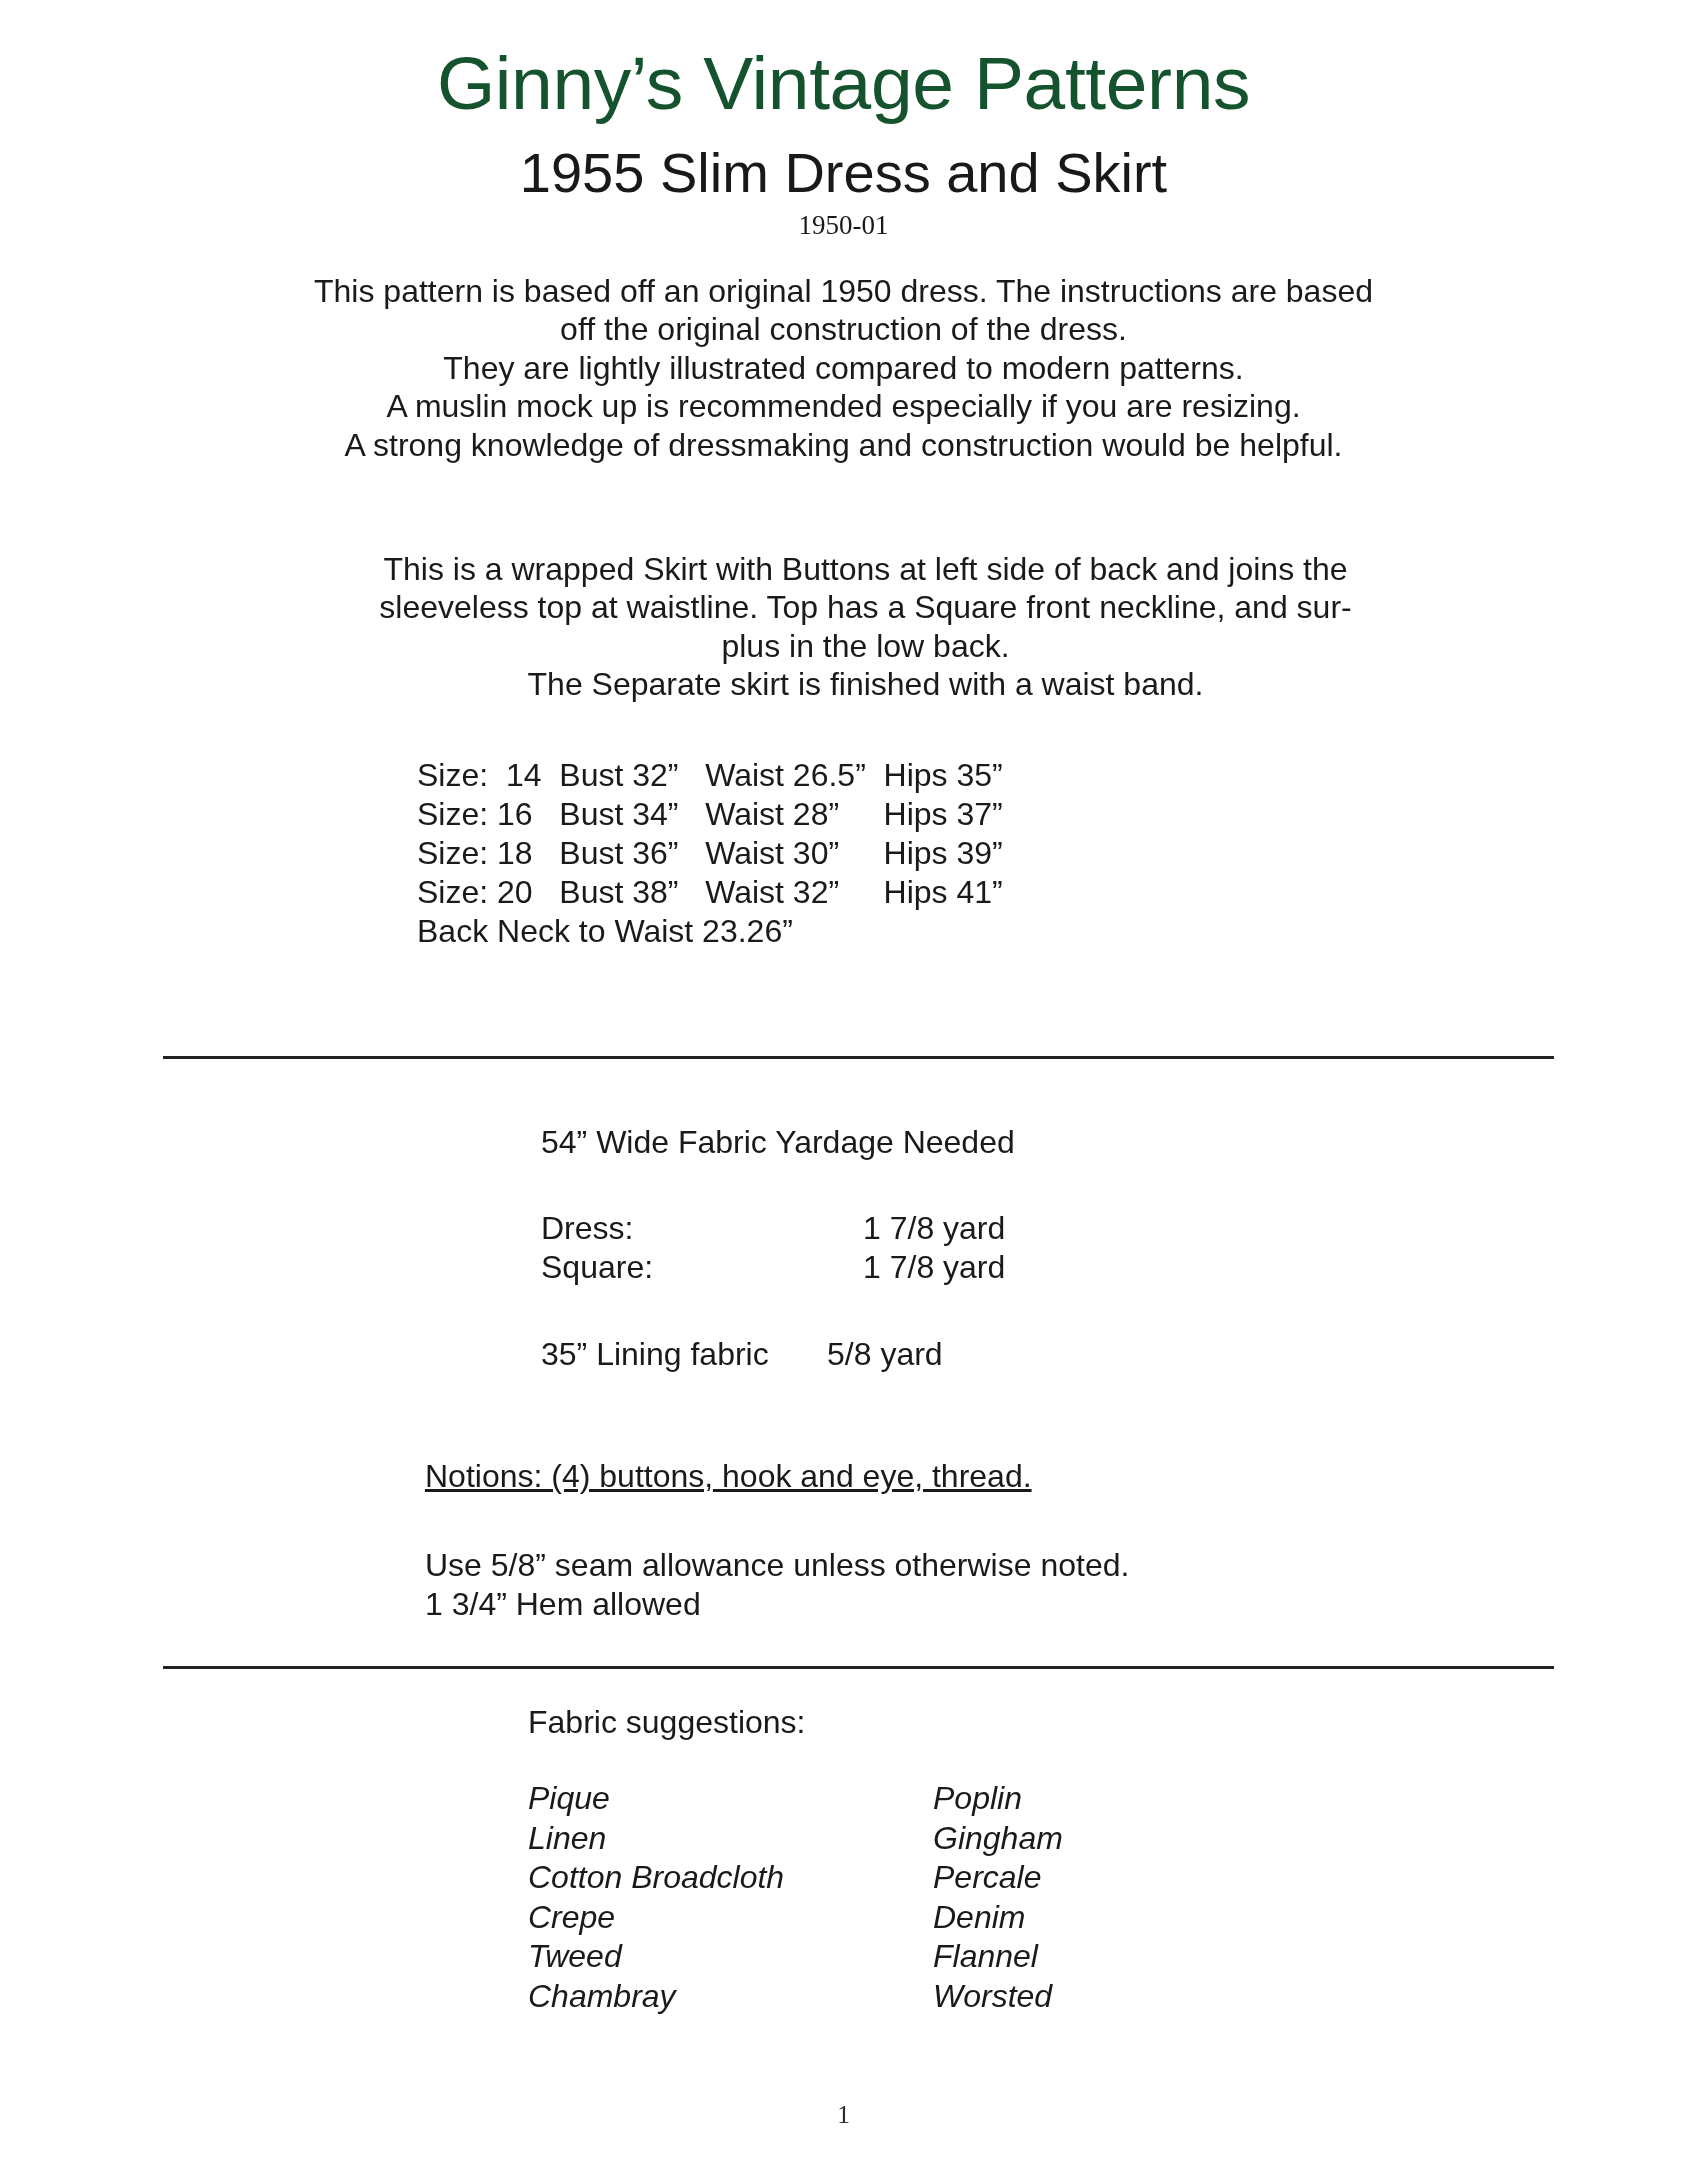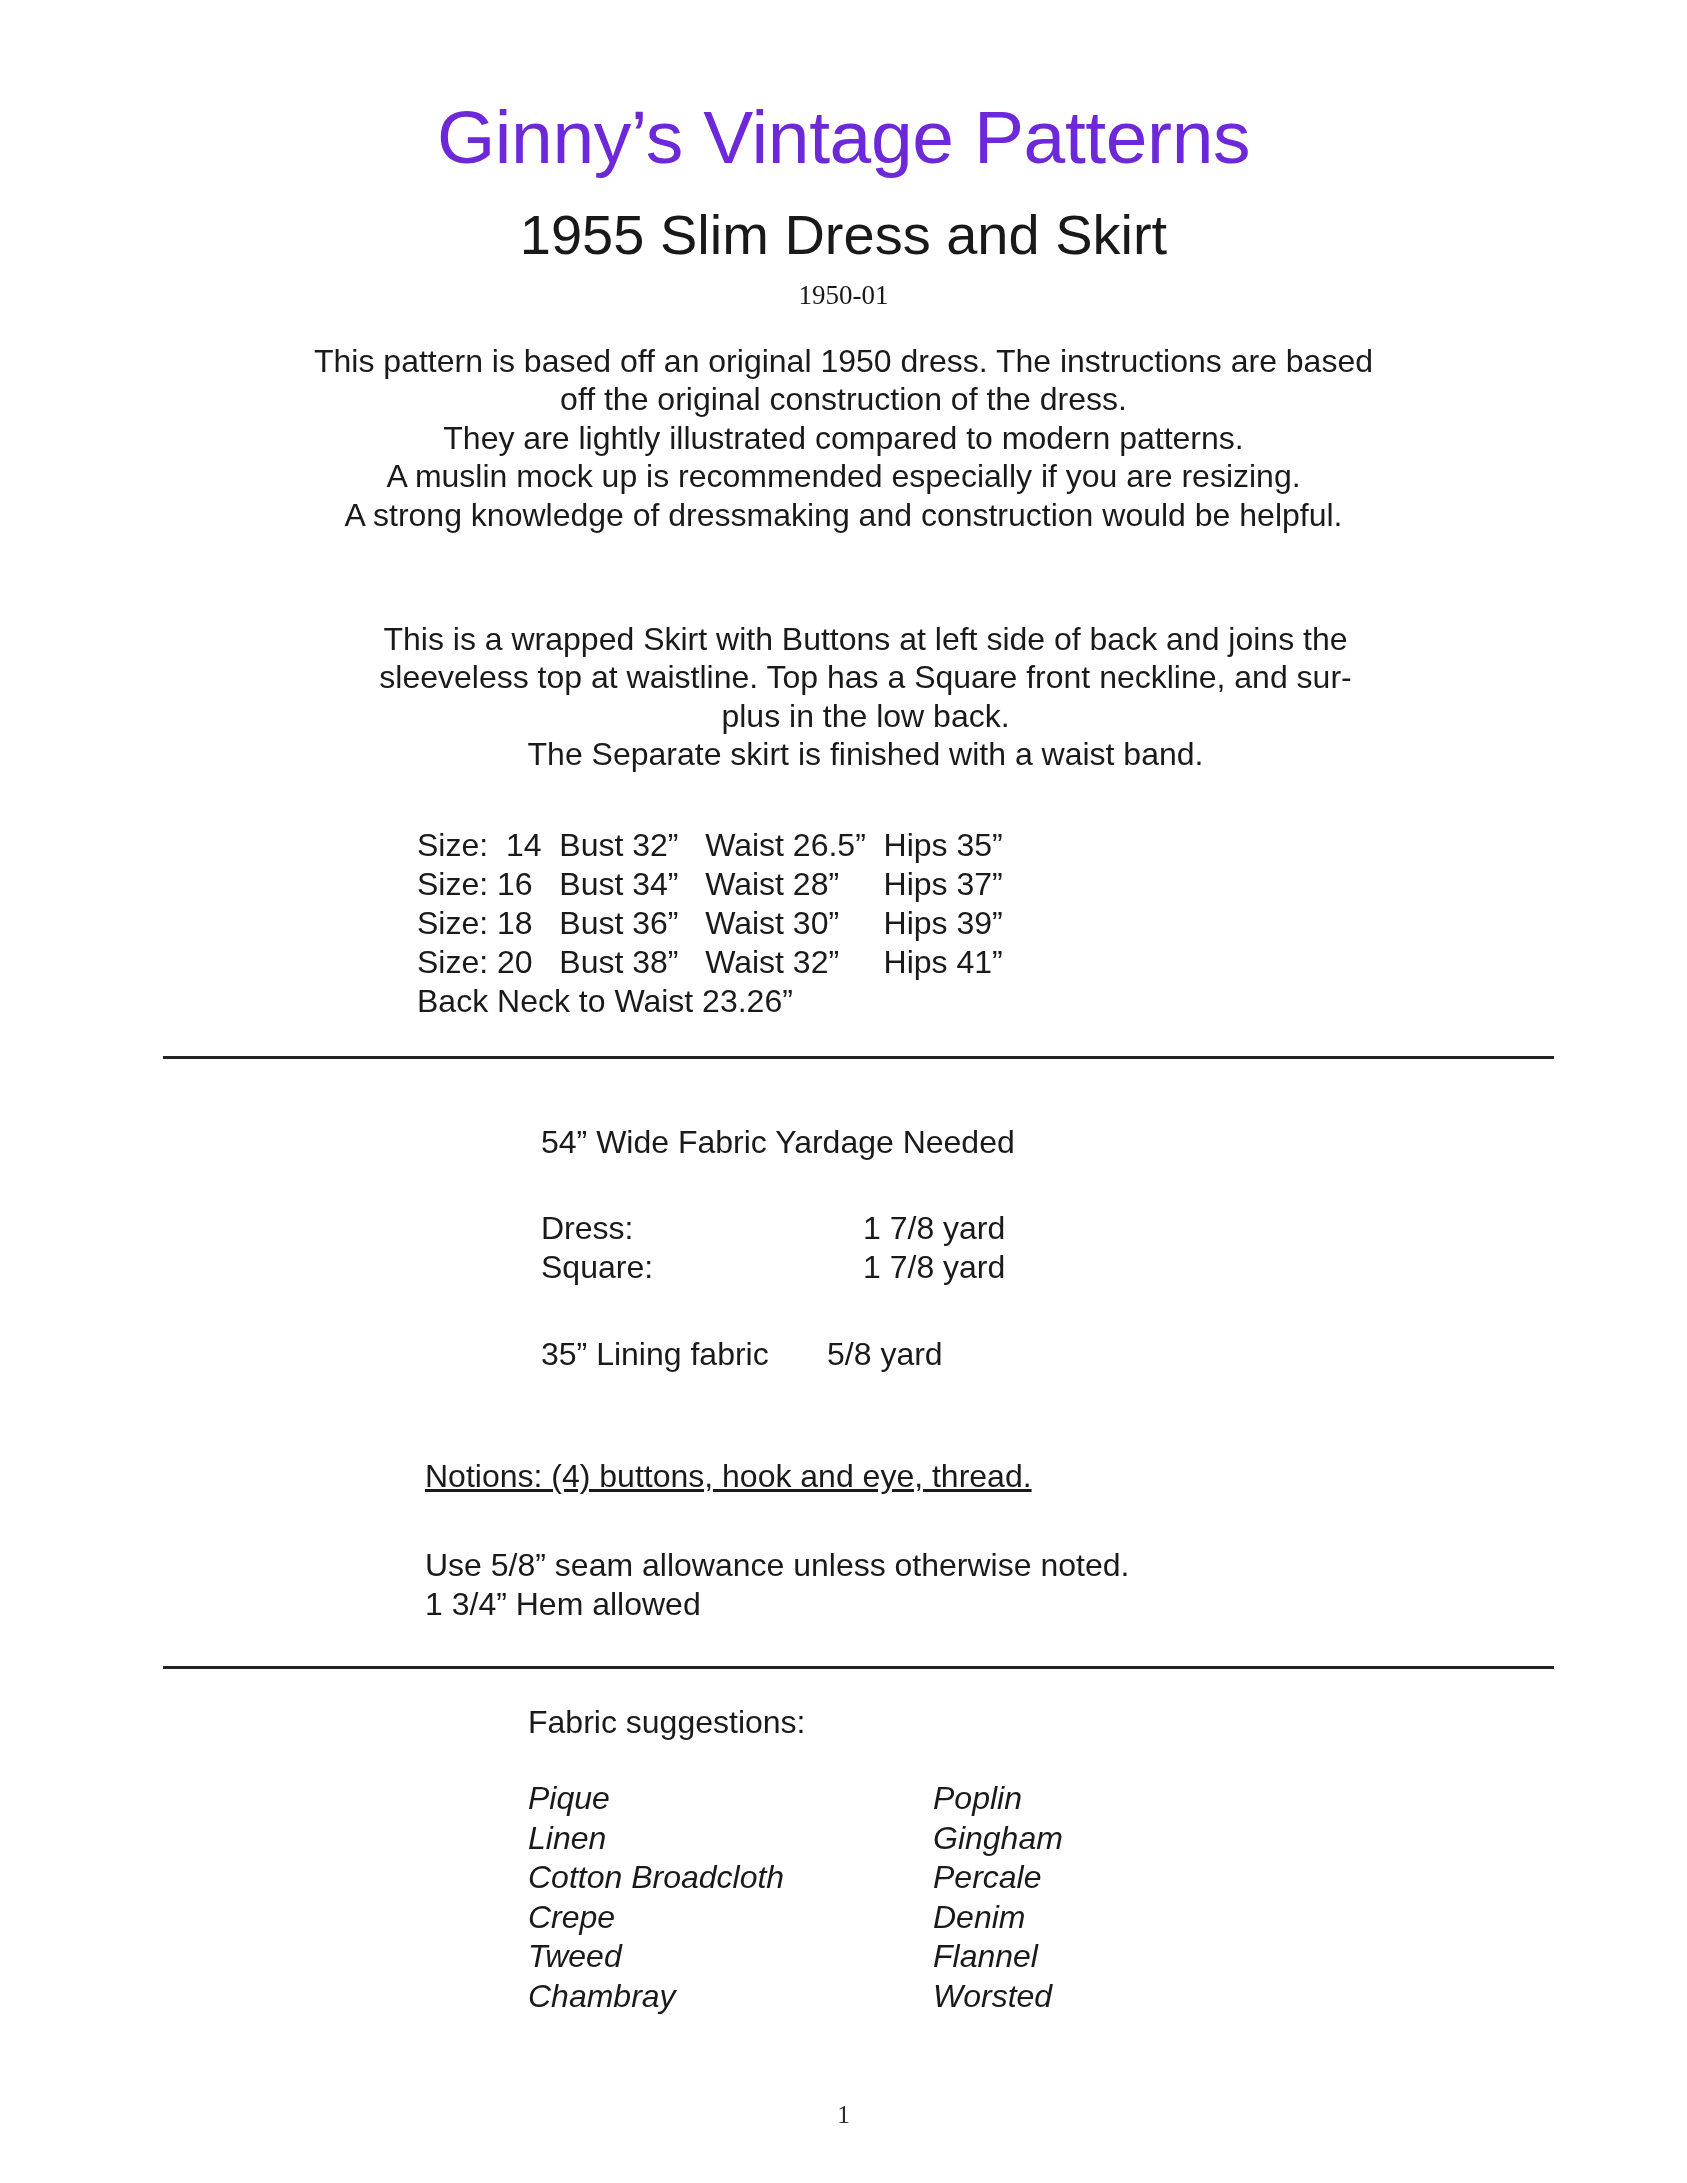--- a/index.html
+++ b/index.html
@@ -22,29 +22,29 @@
   }
 
   
   .title-main {
     text-align: center;
     font-size: 75px;
     line-height: 1.0;
     font-weight: 400;
     letter-spacing: -0.4px;
     margin: 0;
-    padding-top: 100px;
-    color: #6d28d9;
+    padding-top: 46px;
+    color: #14532d;
   }
   .title-sub {
     text-align: center;
     font-size: 56px;
     line-height: 1.0;
     font-weight: 400;
-    margin: 8px;
+    margin: 0;
     padding-top: 24px;
     color: #191919;
   }
   .pattern-number {
     text-align: center;
     font-size: 27px;
     line-height: 1.0;
     margin: 0;
     padding-top: 11px;
     font-family: "Liberation Serif", serif;

